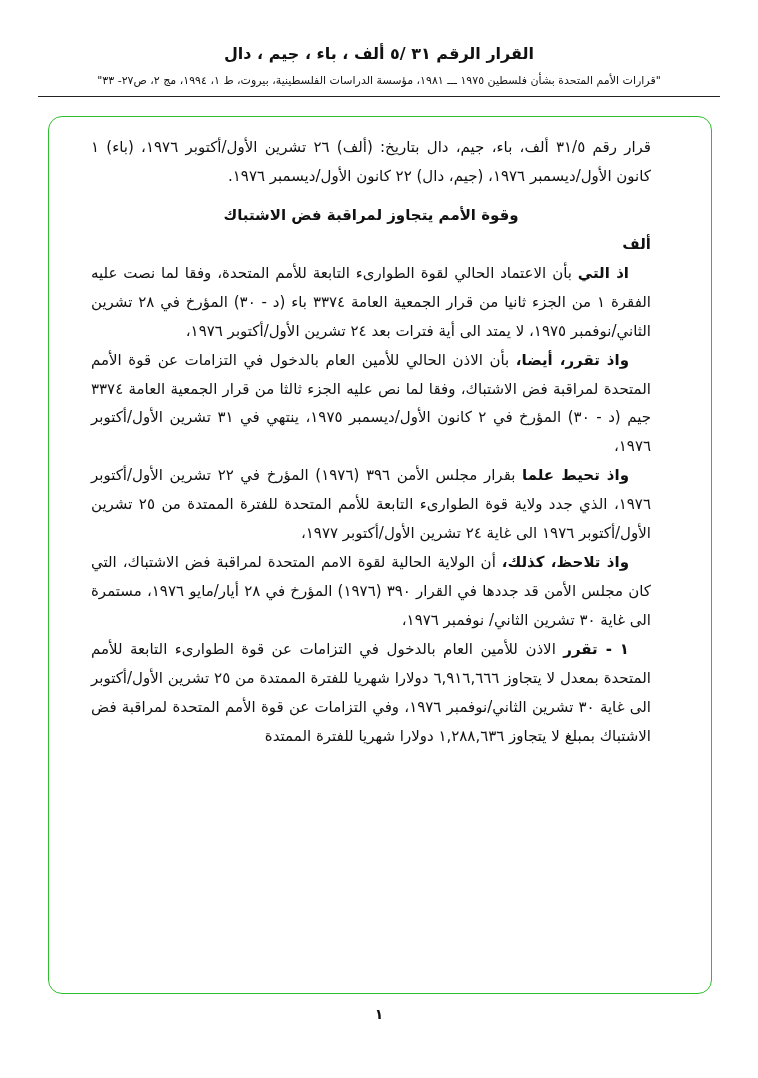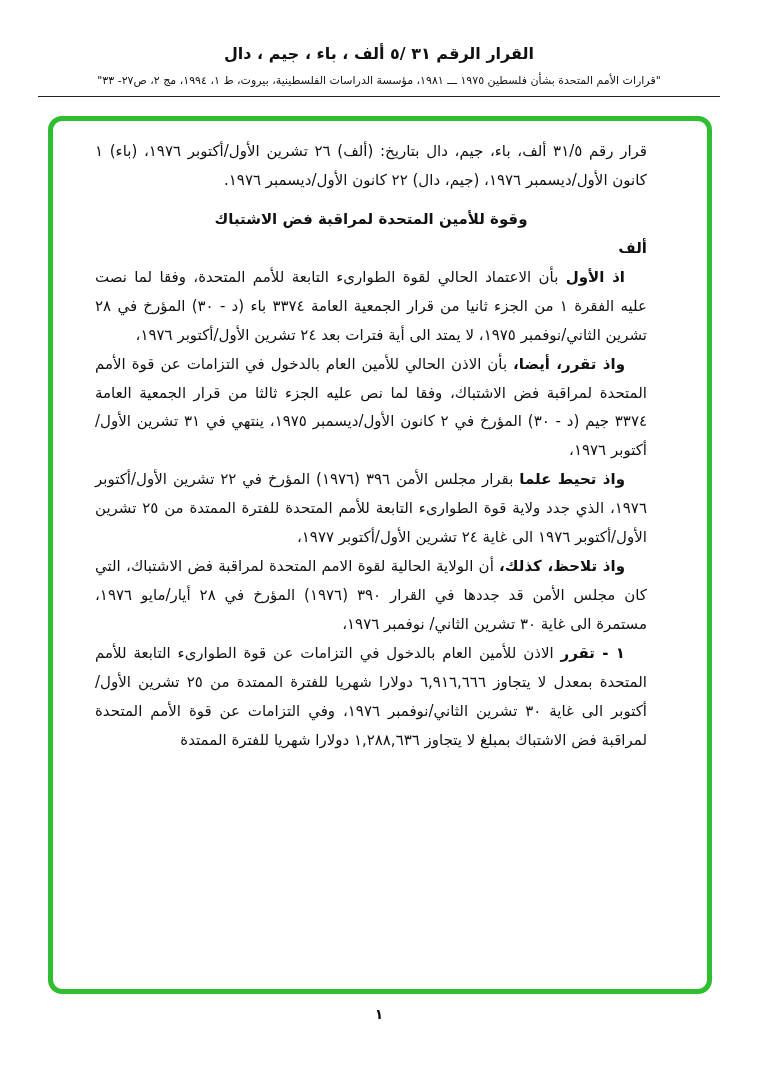--- a/index.html
+++ b/index.html
@@ -33,21 +33,21 @@
     margin: 9px 38px 0 38px;
   }
 
   
   .doc-frame {
     position: absolute;
     left: 48px;
     top: 116px;
     width: 664px;
     height: 878px;
-    border: 5px solid #404040;
+    border: 1px solid #404040;
     border-radius: 14px;
     padding: 16px 60px 8px 42px;
     overflow: hidden;
     direction: rtl;
     text-align: justify;
     font-size: 15px;
     line-height: 1.93;
     background: #fff;
   }
   .doc-frame p { margin: 0; }
@@ -87,28 +87,28 @@
     <div class="doc-header-title">القرار الرقم ٣١ /٥ ألف ، باء ، جيم ، دال</div>
     <div class="doc-header-source">"قرارات الأمم المتحدة بشأن فلسطين ١٩٧٥ ـــ ١٩٨١، مؤسسة الدراسات الفلسطينية، بيروت، ط ١، ١٩٩٤، مج ٢، ص٢٧- ٣٣"</div>
   </div>
   <hr class="header-divider">
 
   <div class="doc-frame" style="border-color: rgb(47, 190, 47);">
 
     <p class="intro-paragraph">قرار رقم ٣١/٥ ألف، باء، جيم، دال بتاريخ: (ألف) ٢٦ تشرين الأول/أكتوبر ١٩٧٦، (باء) ١ كانون الأول/ديسمبر ١٩٧٦، (جيم، دال) ٢٢ كانون الأول/ديسمبر ١٩٧٦.</p>
 
     <div class="doc-title-block">
-      <p class="doc-title-line">وقوة للأمين المتحدة لمراقبة فض الاشتباك</p>
+      <p class="doc-title-line">وقوة الأمم يتجاوز لمراقبة فض الاشتباك</p>
     </div>
 
     <p class="section-heading">ألف</p>
 
 
     <p class="para">
-      <span class="lead">اذ الأول</span><span> بأن الاعتماد الحالي لقوة الطوارىء التابعة للأمم المتحدة، وفقا لما نصت عليه الفقرة ١ من الجزء ثانيا من قرار الجمعية العامة ٣٣٧٤ باء (د - ٣٠) المؤرخ في ٢٨ تشرين الثاني/نوفمبر ١٩٧٥، لا يمتد الى أية فترات بعد ٢٤ تشرين الأول/أكتوبر ١٩٧٦،</span>
+      <span class="lead">اذ التي</span><span> بأن الاعتماد الحالي لقوة الطوارىء التابعة للأمم المتحدة، وفقا لما نصت عليه الفقرة ١ من الجزء ثانيا من قرار الجمعية العامة ٣٣٧٤ باء (د - ٣٠) المؤرخ في ٢٨ تشرين الثاني/نوفمبر ١٩٧٥، لا يمتد الى أية فترات بعد ٢٤ تشرين الأول/أكتوبر ١٩٧٦،</span>
     </p>
 
     <p class="para">
       <span class="lead">واذ تقرر، أيضا،</span><span> بأن الاذن الحالي للأمين العام بالدخول في التزامات عن قوة الأمم المتحدة لمراقبة فض الاشتباك، وفقا لما نص عليه الجزء ثالثا من قرار الجمعية العامة ٣٣٧٤ جيم (د - ٣٠) المؤرخ في ٢ كانون الأول/ديسمبر ١٩٧٥، ينتهي في ٣١ تشرين الأول/أكتوبر ١٩٧٦،</span>
     </p>
 
     <p class="para">
       <span class="lead">واذ تحيط علما</span><span> بقرار مجلس الأمن ٣٩٦ (١٩٧٦) المؤرخ في ٢٢ تشرين الأول/أكتوبر ١٩٧٦، الذي جدد ولاية قوة الطوارىء التابعة للأمم المتحدة للفترة الممتدة من ٢٥ تشرين الأول/أكتوبر ١٩٧٦ الى غاية ٢٤ تشرين الأول/أكتوبر ١٩٧٧،</span>
     </p>
 

